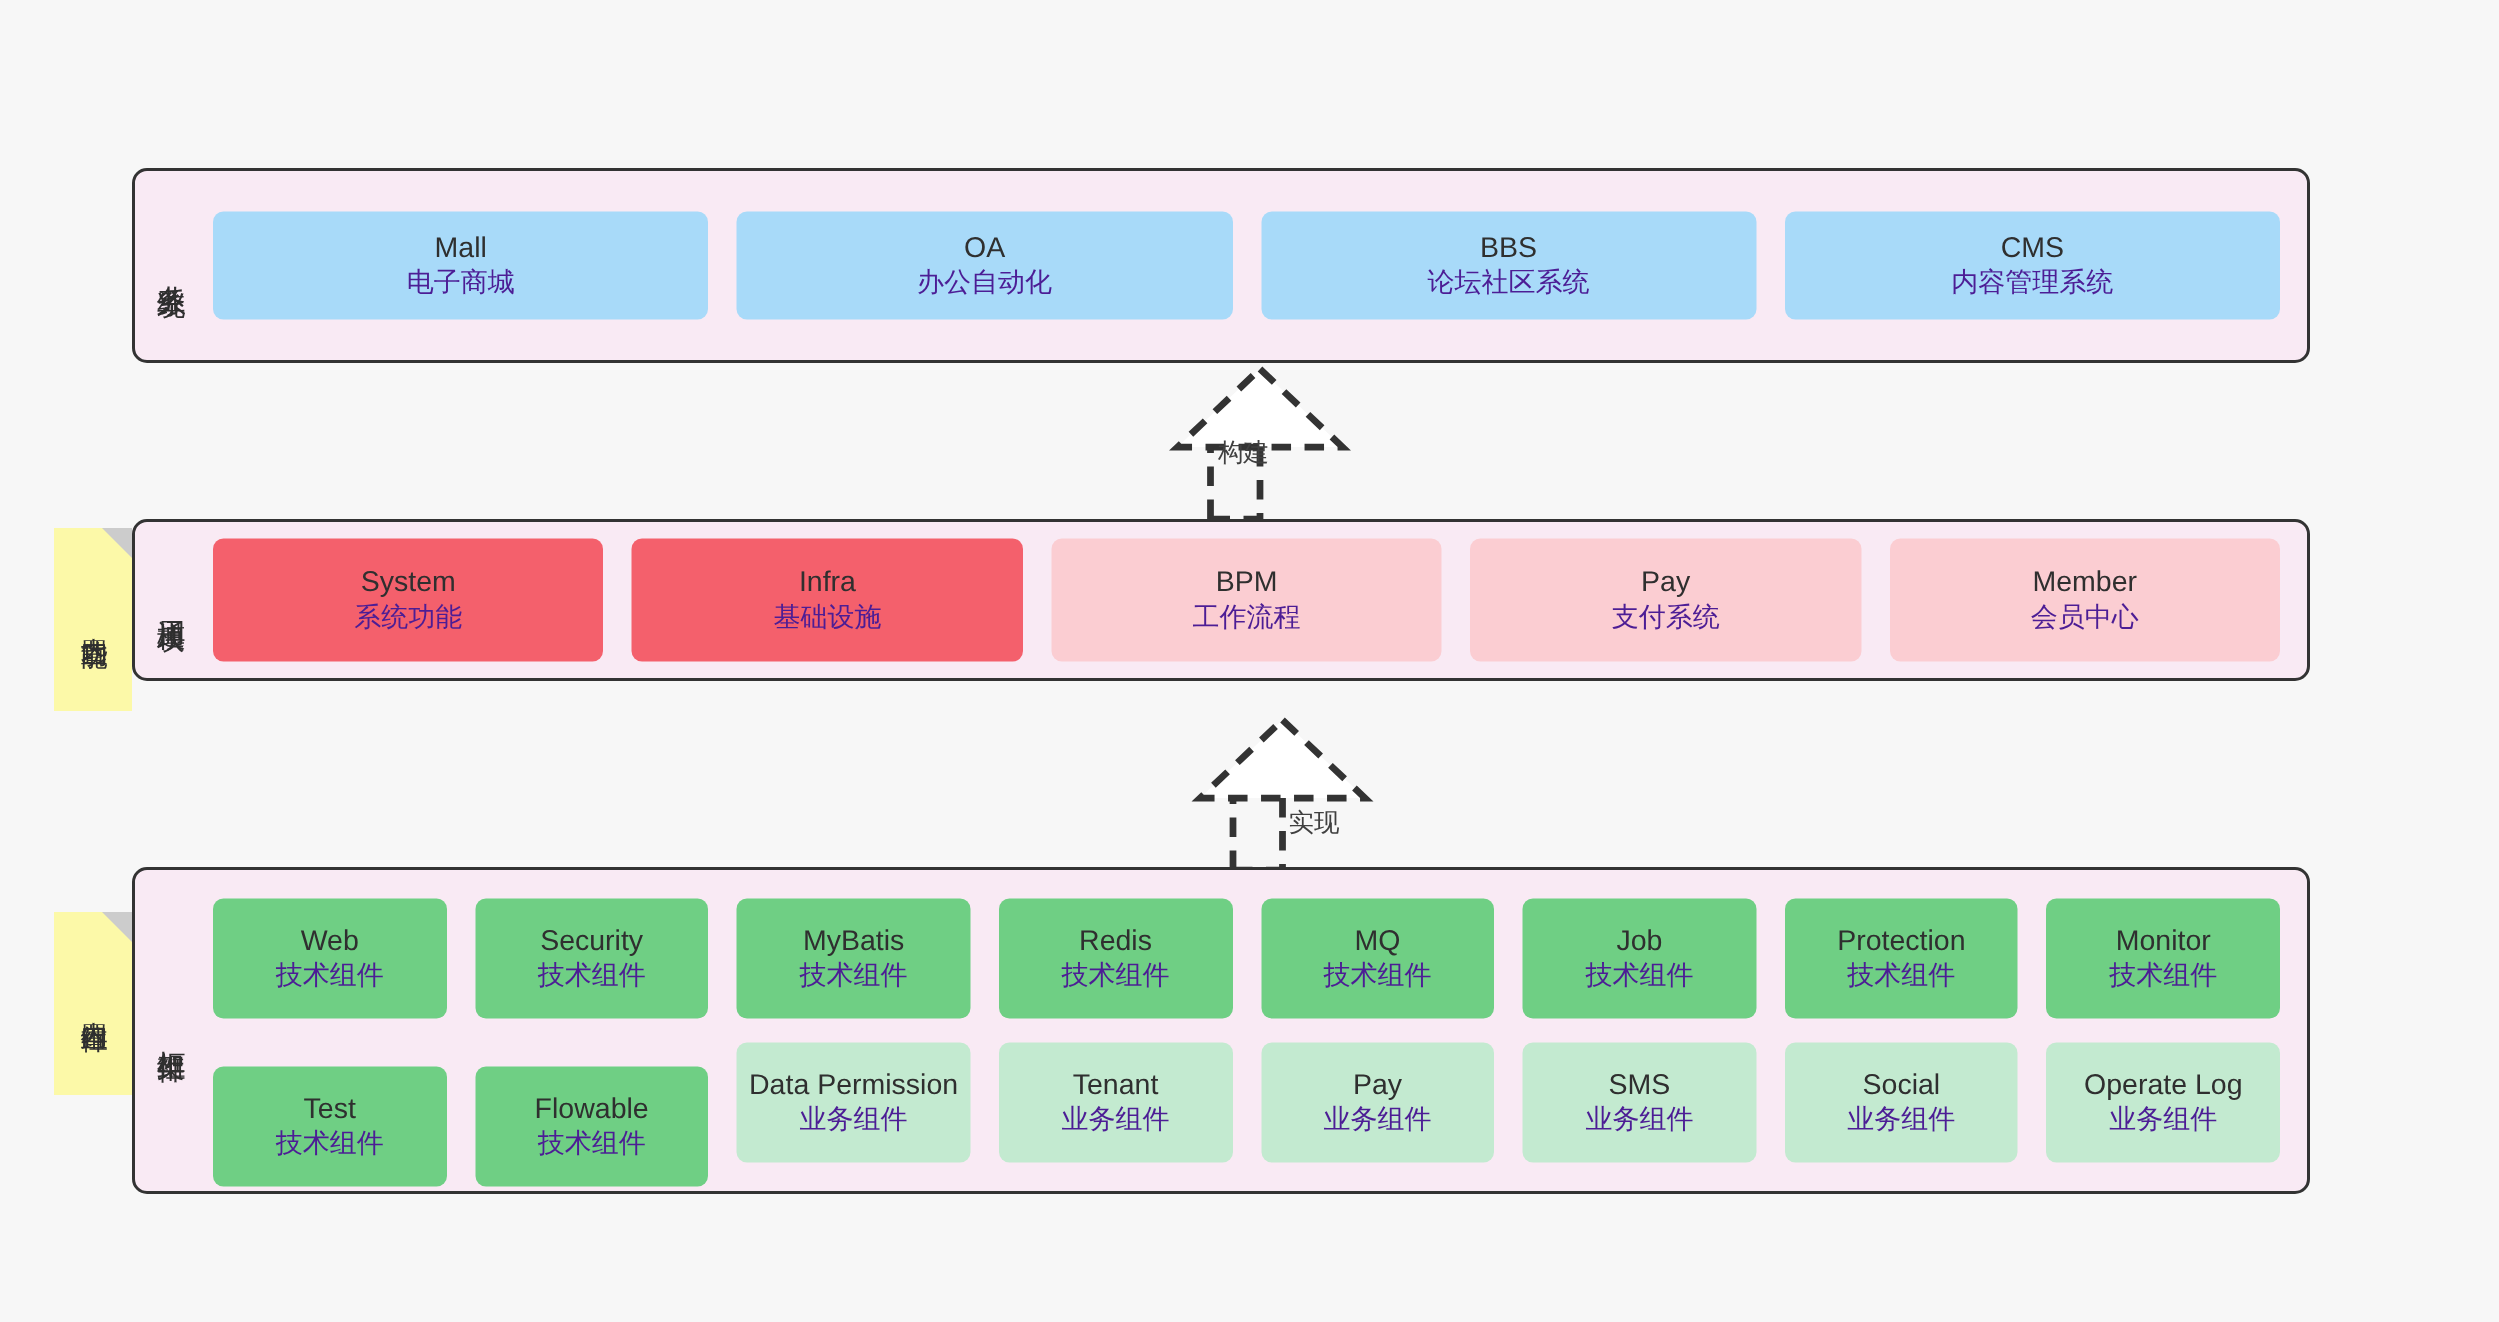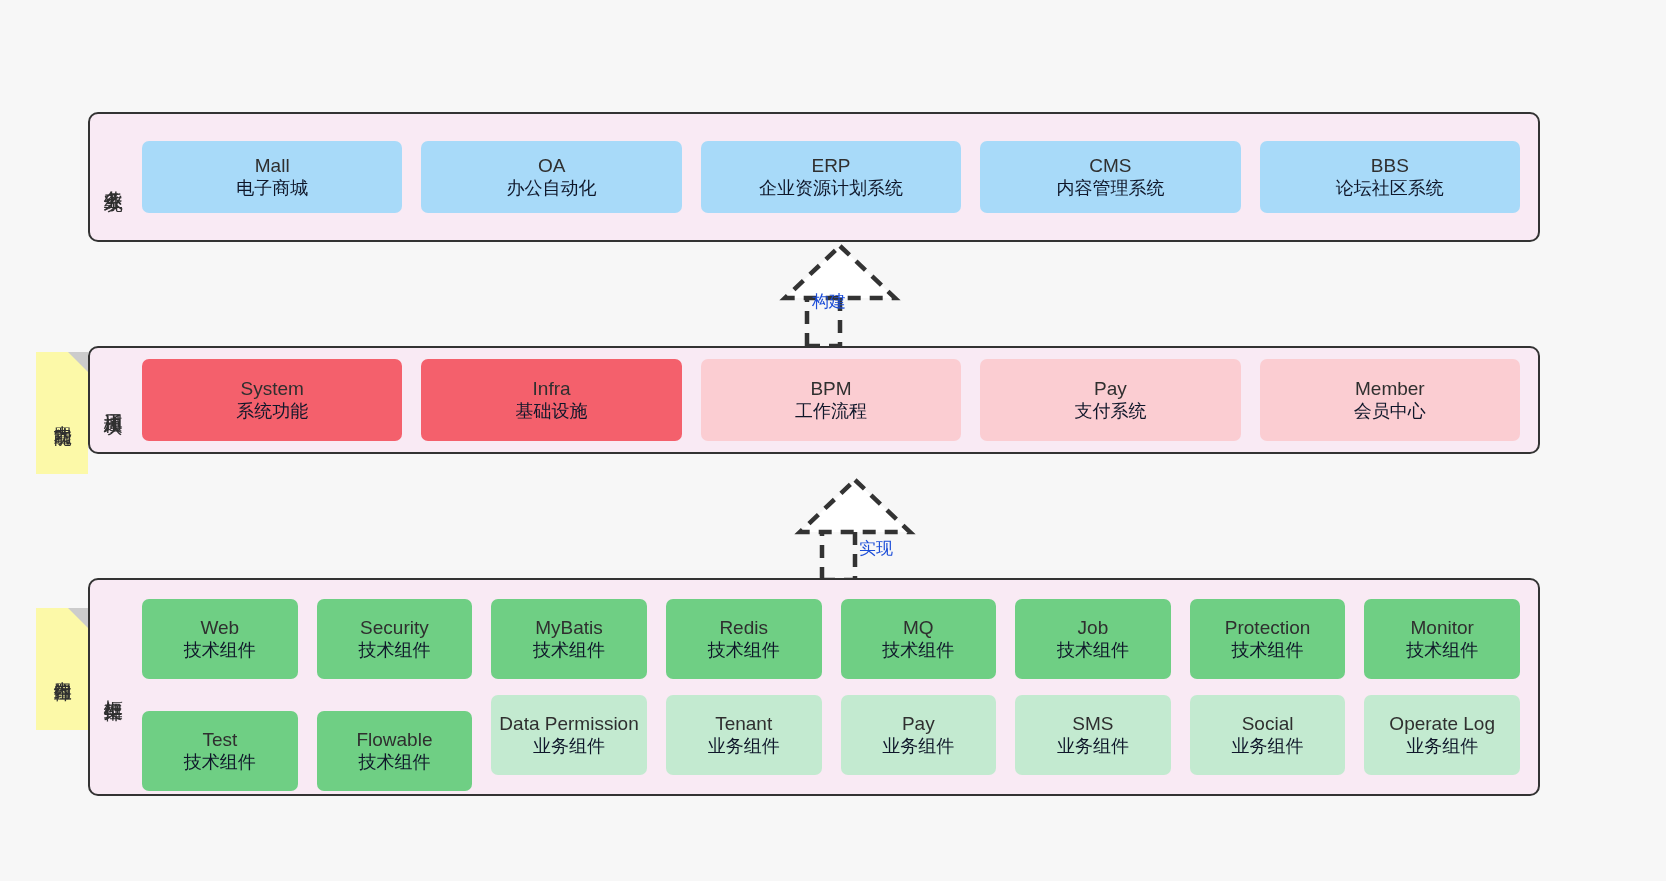--- a/index.html
+++ b/index.html
@@ -73,21 +73,21 @@
     line-height: 1.22;
     box-sizing: border-box;
     padding: 4px 6px;
   }
   .card .t1 {
     font-size: 19px;
     color: #2f2f2f;
   }
   .card .t2 {
     font-size: 18px;
-    color: #0f172a;
+    color: #4c1d95;
   }
 
   
   .c-blue        { background: #a8daf9; }
   .c-red         { background: #f4606c; }
   .c-pink        { background: #fbcdd2; }
   .c-green       { background: #6fcf84; margin-top: 16px; }
   .c-lightgreen  { background: #c3ead0; }
 
   
@@ -131,21 +131,21 @@
   #note-builtin-comp { left: 36px; top: 608px; height: 122px; }
 
   
   .connector {
     position: absolute;
     pointer-events: none;
   }
   .connector-label {
     position: absolute;
     font-size: 17px;
-    color: #1d4ed8;
+    color: #404040;
     background: transparent;
     user-select: none;
     white-space: nowrap;
   }
   #conn-build  { left: 745px; top: 242px; width: 190px; height: 106px; }
   #conn-build-label  { left: 812px; top: 290px; }
   #conn-impl   { left: 760px; top: 476px; width: 190px; height: 106px; }
   #conn-impl-label   { left: 827px; top: 537px; margin-left: 32px; }
 </style>
 </head>
@@ -159,30 +159,26 @@
       <div class="row">
         <div class="card c-blue">
           <span class="t1">Mall</span>
           <span class="t2">电子商城</span>
         </div>
         <div class="card c-blue">
           <span class="t1">OA</span>
           <span class="t2">办公自动化</span>
         </div>
         <div class="card c-blue">
-          <span class="t1">ERP</span>
-          <span class="t2">企业资源计划系统</span>
+          <span class="t1">BBS</span>
+          <span class="t2">论坛社区系统</span>
         </div>
         <div class="card c-blue">
           <span class="t1">CMS</span>
           <span class="t2">内容管理系统</span>
-        </div>
-        <div class="card c-blue">
-          <span class="t1">BBS</span>
-          <span class="t2">论坛社区系统</span>
         </div>
       </div>
     </div>
   </div>
 
   <svg class="connector" id="conn-build" viewBox="0 0 190 106">
     <path d="M 95 4 L 150 56 L 40 56 Z" fill="#ffffff" stroke="#333333" stroke-width="4.5" stroke-dasharray="13 9" stroke-linejoin="miter"></path>
     <path d="M 95 56 L 95 104" fill="none" stroke="#333333" stroke-width="4.5" stroke-dasharray="13 9"></path>
     <path d="M 62 104 L 62 56" fill="none" stroke="#333333" stroke-width="4.5" stroke-dasharray="13 9"></path>
     <path d="M 62 104 L 95 104" fill="none" stroke="#333333" stroke-width="4.5" stroke-dasharray="13 9"></path>

